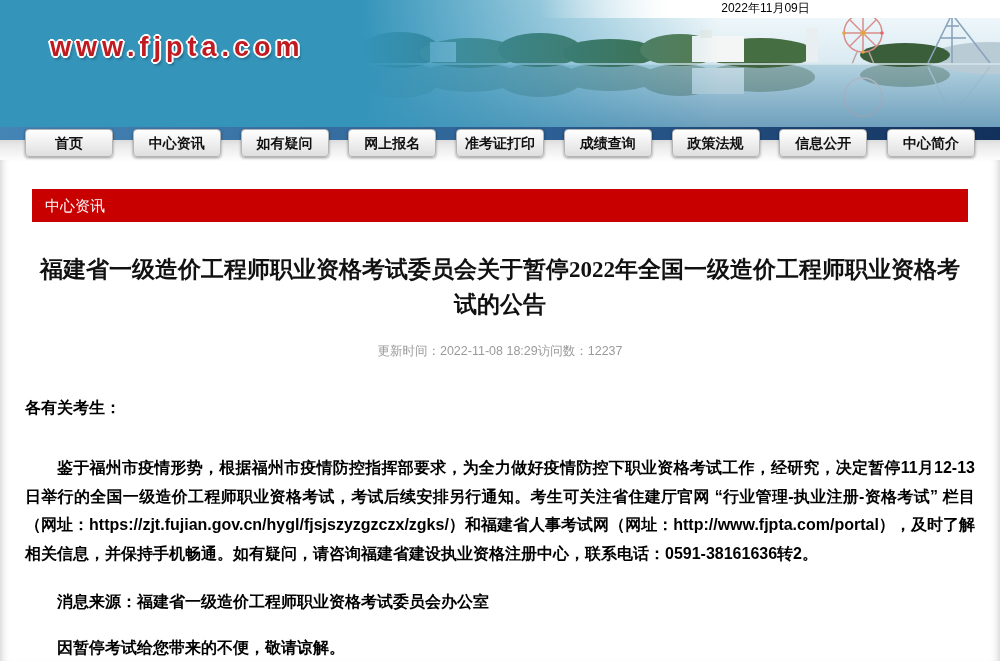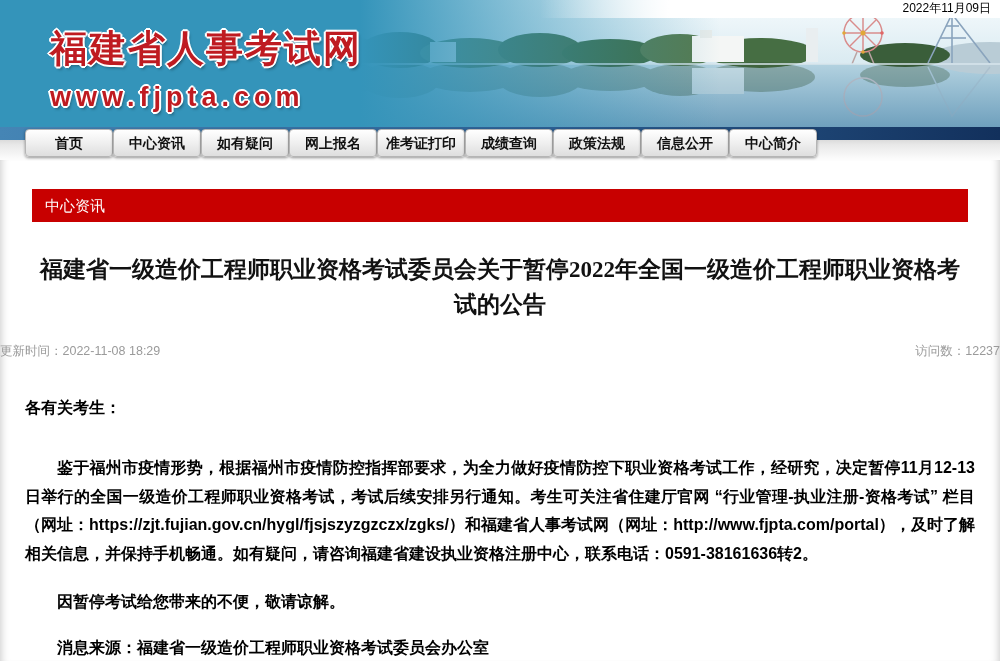--- a/index.html
+++ b/index.html
@@ -5,48 +5,48 @@
   * { margin:0; padding:0; box-sizing:border-box; }
   html,body { background:#e9e9e9; }
   body { font-family:"Liberation Sans","DejaVu Sans",sans-serif; }
   .page { width:1000px; height:661px; margin:0 auto; background:#fff; position:relative; overflow:hidden; }
 
   
   .banner { position:relative; width:1000px; height:127px; background:#3494ba; overflow:hidden; }
   .banner svg { position:absolute; inset:0; width:100%; height:100%; display:block; }
   .date-strip { position:absolute; top:0; right:0; width:46%; height:18px;
     background:linear-gradient(90deg, rgba(255,255,255,0), #ffffff 28%);
-    text-align:right; font-size:12px; line-height:17px; padding-right:9px; color:#000; z-index:5; }
+    text-align:center; font-size:12px; line-height:17px; padding-right:9px; color:#000; z-index:5; }
   .logo { position:absolute; left:50px; top:24px; z-index:4; color:#bf1b21; }
   .logo .site-name { font-size:37px; font-weight:bold; letter-spacing:2px;
     text-shadow:-2px 0 #fff,2px 0 #fff,0 -2px #fff,0 2px #fff,-1px -1px #fff,1px -1px #fff,-1px 1px #fff,1px 1px #fff,2px 3px 3px rgba(0,0,0,.35); }
   .logo .site-url { font-size:27px; font-weight:bold; letter-spacing:5px; margin-top:8px;
     text-shadow:-2px 0 #fff,2px 0 #fff,0 -2px #fff,0 2px #fff,-1px -1px #fff,1px -1px #fff,-1px 1px #fff,1px 1px #fff,2px 3px 3px rgba(0,0,0,.35); }
 
   
   .navstrip { position:relative; width:1000px; height:33px;
     background:linear-gradient(#b9b9b9, #e9e9e9 55%, #fdfdfd); }
   .navstrip .blue-band { position:absolute; top:0; left:0; right:0; height:13px;
     background:linear-gradient(90deg,#4585b5,#2c5f93 55%,#12305c); }
   .nav-buttons { position:absolute; top:2px; left:0; right:0; display:flex;
-    padding:0 25px; z-index:3; }
+    justify-content:space-between; padding:0 25px; z-index:3; }
   .nav-btn { width:88px; height:28px; border:1px solid #b5b5b5; border-radius:4px;
     background:linear-gradient(#ffffff,#f1f1f1 45%,#dedede);
     box-shadow:0 1px 3px rgba(0,0,0,.4);
     font-size:14px; font-weight:bold; color:#111; text-align:center; line-height:26px; cursor:pointer; }
 
   
   .content { position:relative; height:501px; padding-top:29px;
     box-shadow:inset 9px 0 9px -8px rgba(0,0,0,.22), inset -9px 0 9px -8px rgba(0,0,0,.22); }
   .section-bar { margin:0 32px; height:33px; background:#c80000; color:#fff;
     font-size:15px; line-height:33px; padding-left:13px; }
   .article-title { margin:30px auto 0; max-width:940px; text-align:center;
     font-family:"Liberation Serif","DejaVu Serif",serif;
     font-size:23px; font-weight:bold; color:#111; line-height:35px; }
-  .article-meta { margin-top:21px; display:flex; justify-content:space-between; 
+  .article-meta { margin-top:21px; display:flex; justify-content:center; 
     font-size:12.5px; color:#9a9a9a; }
   .article-body { margin:34px 25px 0; font-size:16px; color:#000000;font-weight:bold; }
   .article-body .salutation { line-height:28px; margin-bottom:11px; }
   .article-body p { line-height:28.5px; text-align:justify; text-indent:2em; margin-bottom:17px; }
   .article-body p.first { margin-bottom:20px;margin-top:32px; }
 </style>
 </head>
 <body>
 
 <div class="page">
@@ -124,21 +124,20 @@
       </g>
       <line x1="0" y1="64" x2="1000" y2="64" stroke="#d8e6ec" stroke-width="1.5"></line>
       <rect x="0" y="0" width="720" height="127" fill="url(#bluefade)"></rect>
     </svg>
 
     <div class="date-strip">
       <span>2022年11月09日</span>
     </div>
 
     <div class="logo">
-      <div class="site-name">福建省人事考试网</div>
       <div class="site-url">www.fjpta.com</div>
     </div>
   </div>
 
   <div class="navstrip">
     <div class="blue-band"></div>
     <div class="nav-buttons">
       <div class="nav-btn">首页</div>
       <div class="nav-btn">中心资讯</div>
       <div class="nav-btn">如有疑问</div>
@@ -160,18 +159,18 @@
     <h1 class="article-title">福建省一级造价工程师职业资格考试委员会关于暂停2022年全国一级造价工程师职业资格考试的公告</h1>
 
     <div class="article-meta">
       <span>更新时间：2022-11-08 18:29</span>
       <span>访问数：12237</span>
     </div>
 
     <div class="article-body">
       <div class="salutation">各有关考生：</div>
       <p class="first">鉴于福州市疫情形势，根据福州市疫情防控指挥部要求，为全力做好疫情防控下职业资格考试工作，经研究，决定暂停11月12-13日举行的全国一级造价工程师职业资格考试，考试后续安排另行通知。考生可关注省住建厅官网 “行业管理-执业注册-资格考试” 栏目（网址：https://zjt.fujian.gov.cn/hygl/fjsjszyzgzczx/zgks/）和福建省人事考试网（网址：http://www.fjpta.com/portal），及时了解相关信息，并保持手机畅通。如有疑问，请咨询福建省建设执业资格注册中心，联系电话：0591-38161636转2。</p>
+      <p>消息来源：福建省一级造价工程师职业资格考试委员会办公室</p>
       <p>因暂停考试给您带来的不便，敬请谅解。</p>
-      <p>消息来源：福建省一级造价工程师职业资格考试委员会办公室</p>
     </div>
 
   </div>
 </div>
 
 </body></html>

